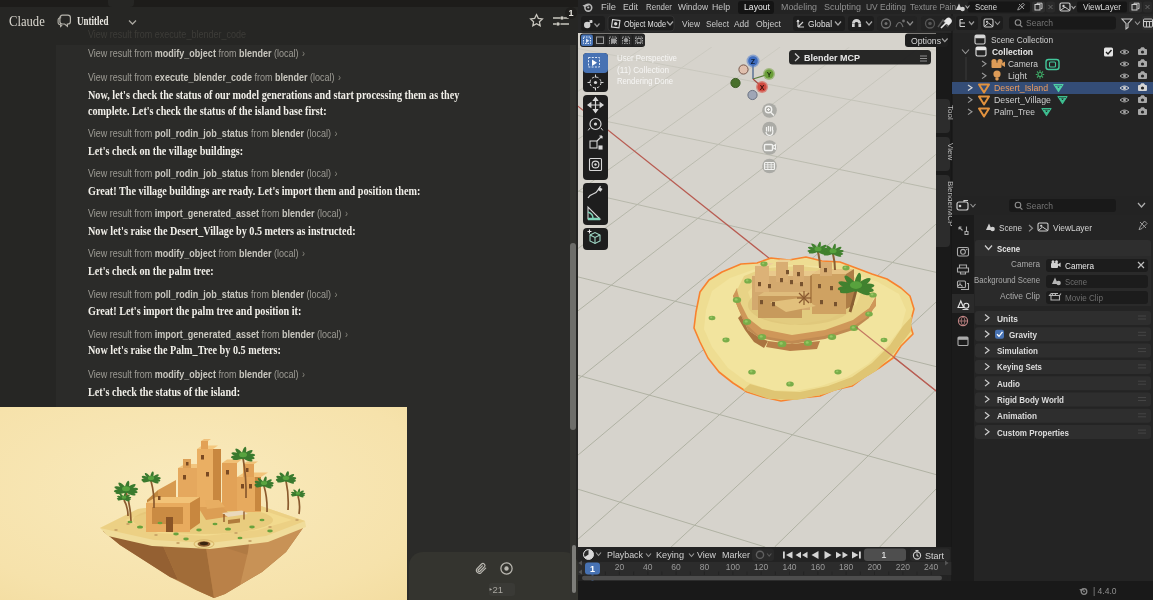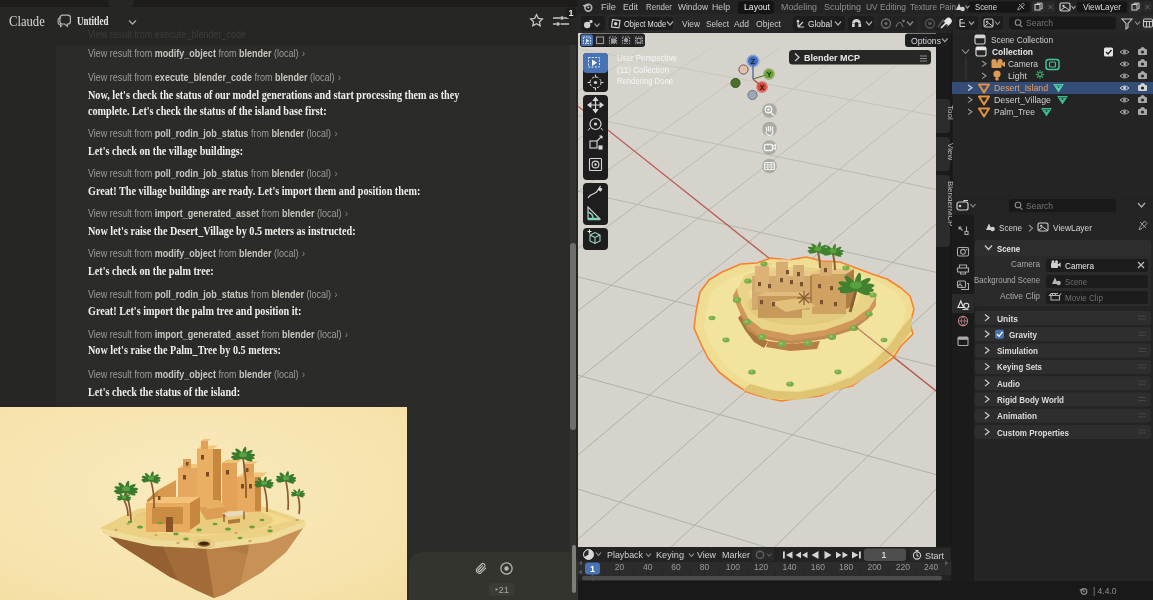--- a/index.html
+++ b/index.html
@@ -234,21 +234,21 @@
 </div>
 
 <div class="abs" style="left:409px;top:552px;width:169px;height:48px;background:#34342f;border-radius:14px 14px 0 0;"></div>
 <svg class="abs" style="left:474px;top:562px" width="14" height="14" viewBox="0 0 24 24">
       <path d="M20 10.5l-7.8 7.8a5 5 0 0 1-7-7l7.8-7.8a3.4 3.4 0 0 1 4.8 4.8l-7.6 7.6a1.8 1.8 0 0 1-2.6-2.6l6.8-6.8" fill="none" stroke="#b9b7b0" stroke-width="2" stroke-linecap="round"></path>
     </svg>
 <svg class="abs" style="left:499px;top:561px" width="15" height="15" viewBox="0 0 24 24">
       <circle cx="12" cy="12" r="9" fill="none" stroke="#b9b7b0" stroke-width="2"></circle>
       <circle cx="12" cy="12" r="3.5" fill="#b9b7b0"></circle>
     </svg>
-<div class="abs" style="left:489px;top:583px;width:26px;height:13px;background:#3a3a36;border-radius:3px;color:#a8a6a0;font-size:9.5px;text-align:center;line-height:13px;">‣21</div>
+<div class="abs" style="left:489px;top:583px;width:26px;height:13px;background:#3a3a36;border-radius:3px;color:#a8a6a0;font-size:9.5px;text-align:left;line-height:13px;">‣21</div>
 
 <div class="abs" style="left:570px;top:45px;width:6px;height:555px;background:#33332f;"></div>
 <div class="abs" style="left:570px;top:243px;width:6px;height:187px;background:#6e6e6a;border-radius:3px;"></div>
 
 <div class="abs" style="left:572px;top:545px;width:4px;height:48px;background:#7d7d79;border-radius:2px;"></div>
 
 <div id="blender">
 <svg class="abs" style="left:578px;top:0" width="575" height="600" viewBox="578 0 575 600" font-family="Liberation Sans, sans-serif">
 <defs>
           <clipPath id="vpclip">

